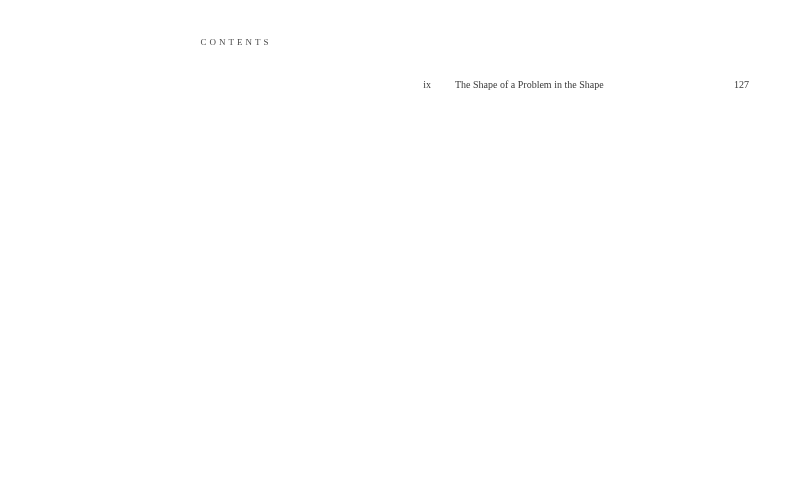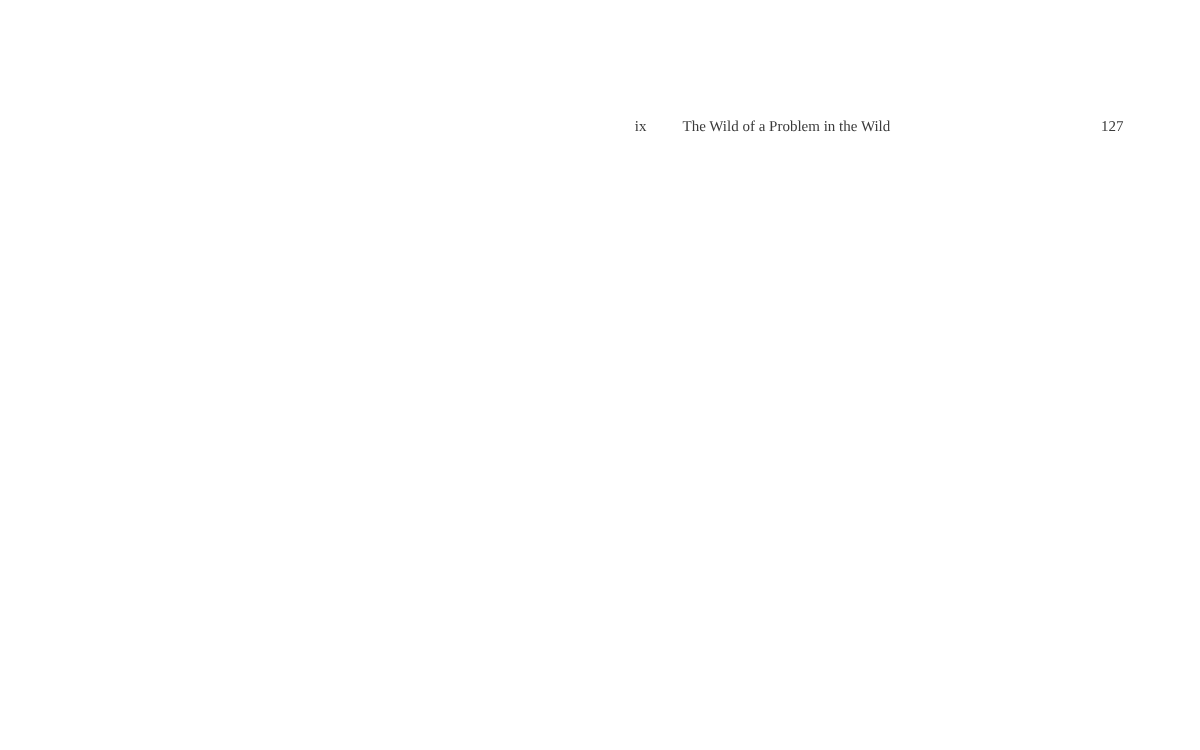--- a/index.html
+++ b/index.html
@@ -53,26 +53,27 @@
   .toc-entry .page {
     flex: 1;
     text-align: right;
     white-space: nowrap;
   }
 </style>
 </head>
 <body>
 
 <div class="page">
+  <div class="contents-title">CONTENTS</div>
   <div class="columns">
     <div class="col">
         <div class="toc-entry">
           <span class="page">ix</span>
         </div>
       </div>
     <div class="col">
         <div class="toc-entry">
-          <span class="label">The Wild of a Problem in the Wild</span>
+          <span class="label">The Shape of a Problem in the Shape</span>
           <span class="page">127</span>
         </div>
       </div>
   </div>
 </div>
 
 </body></html>

